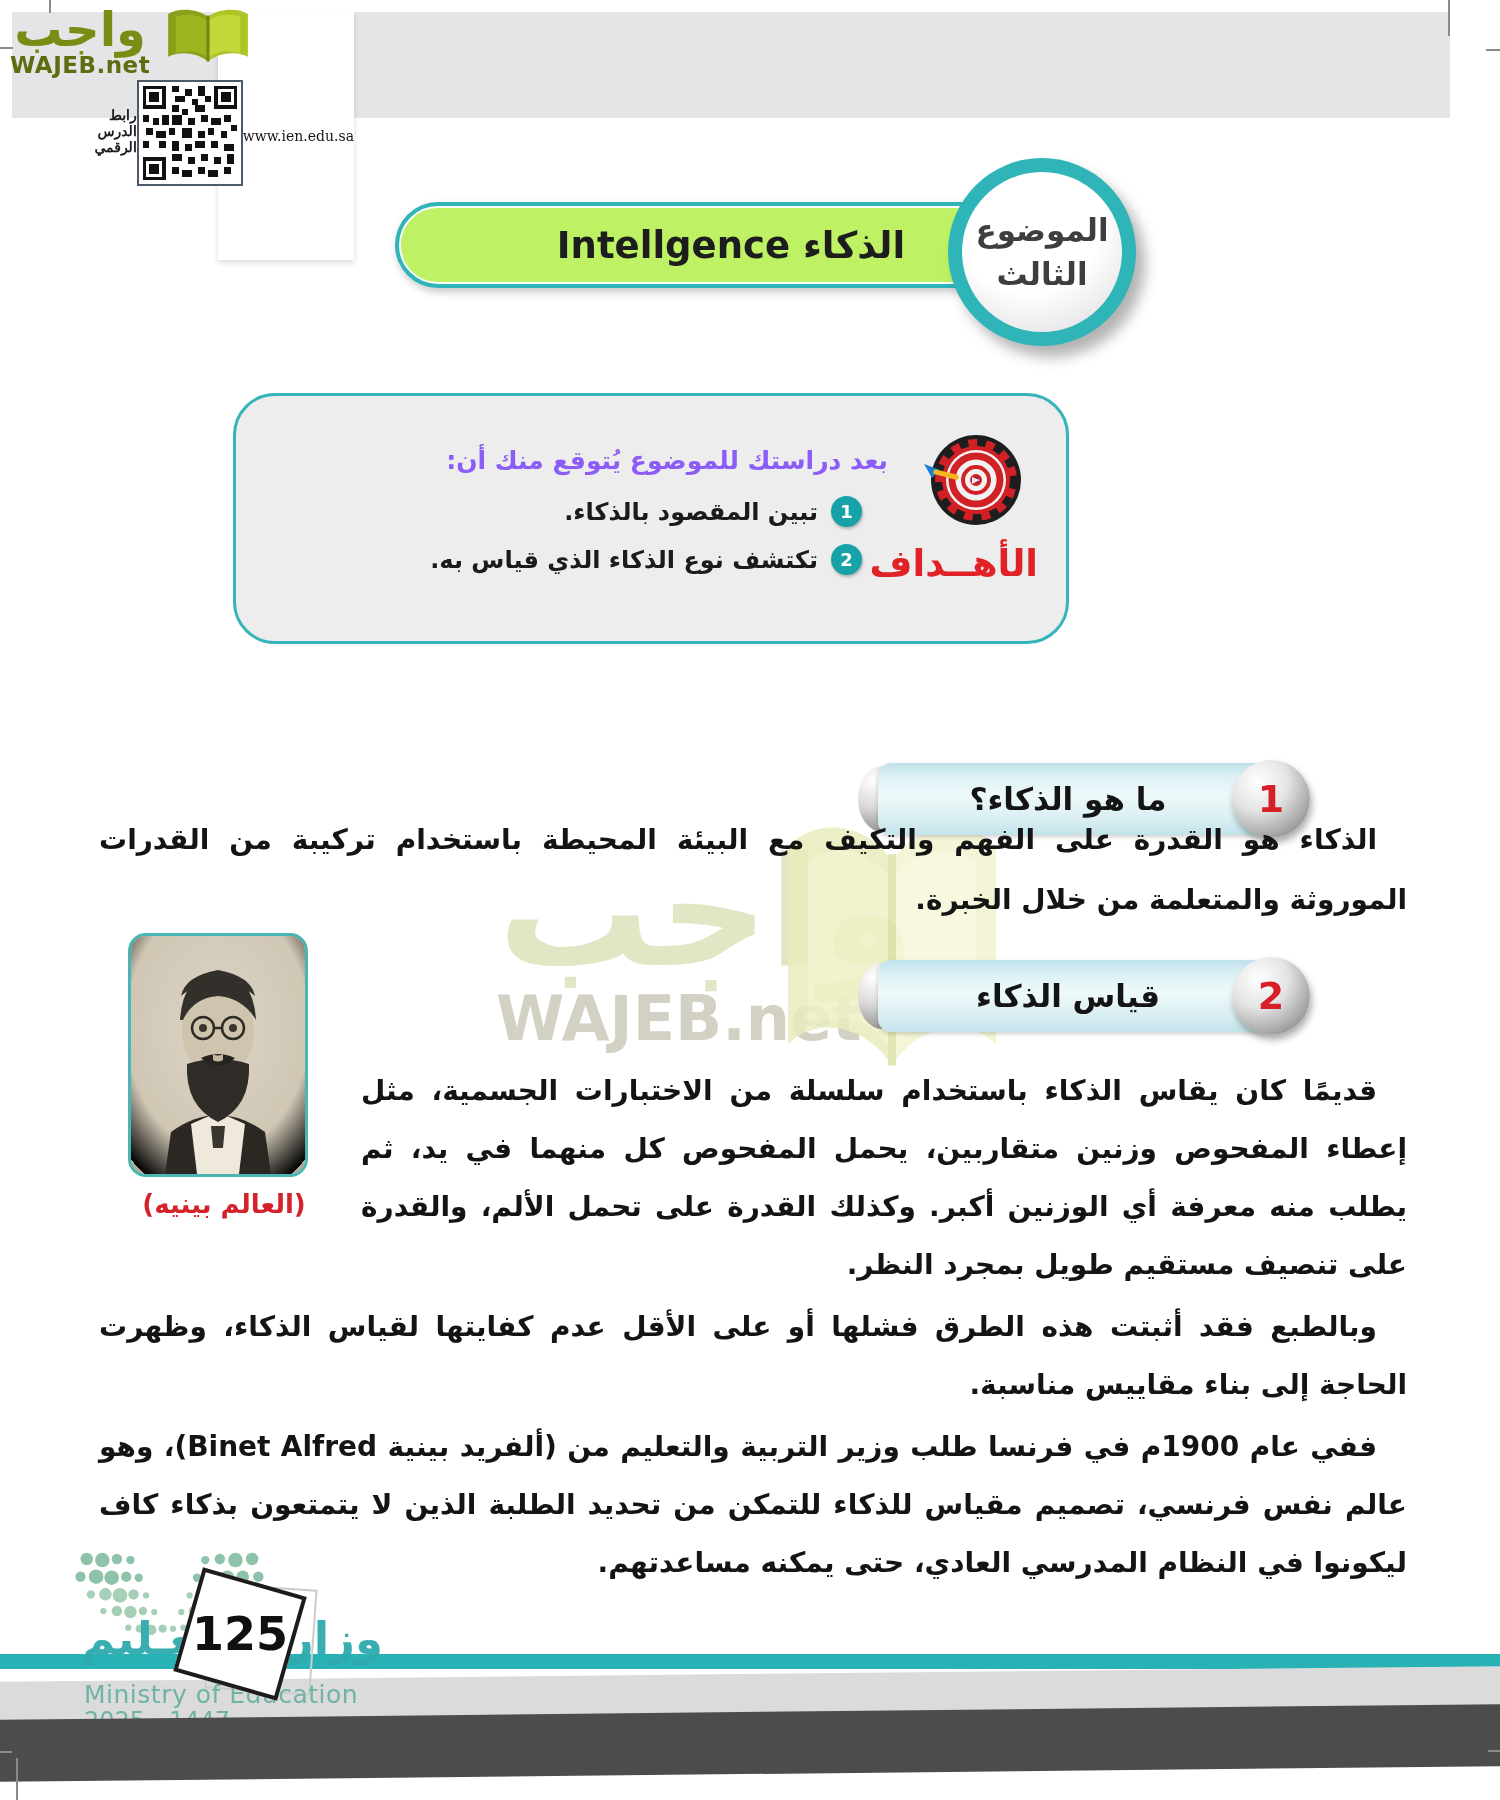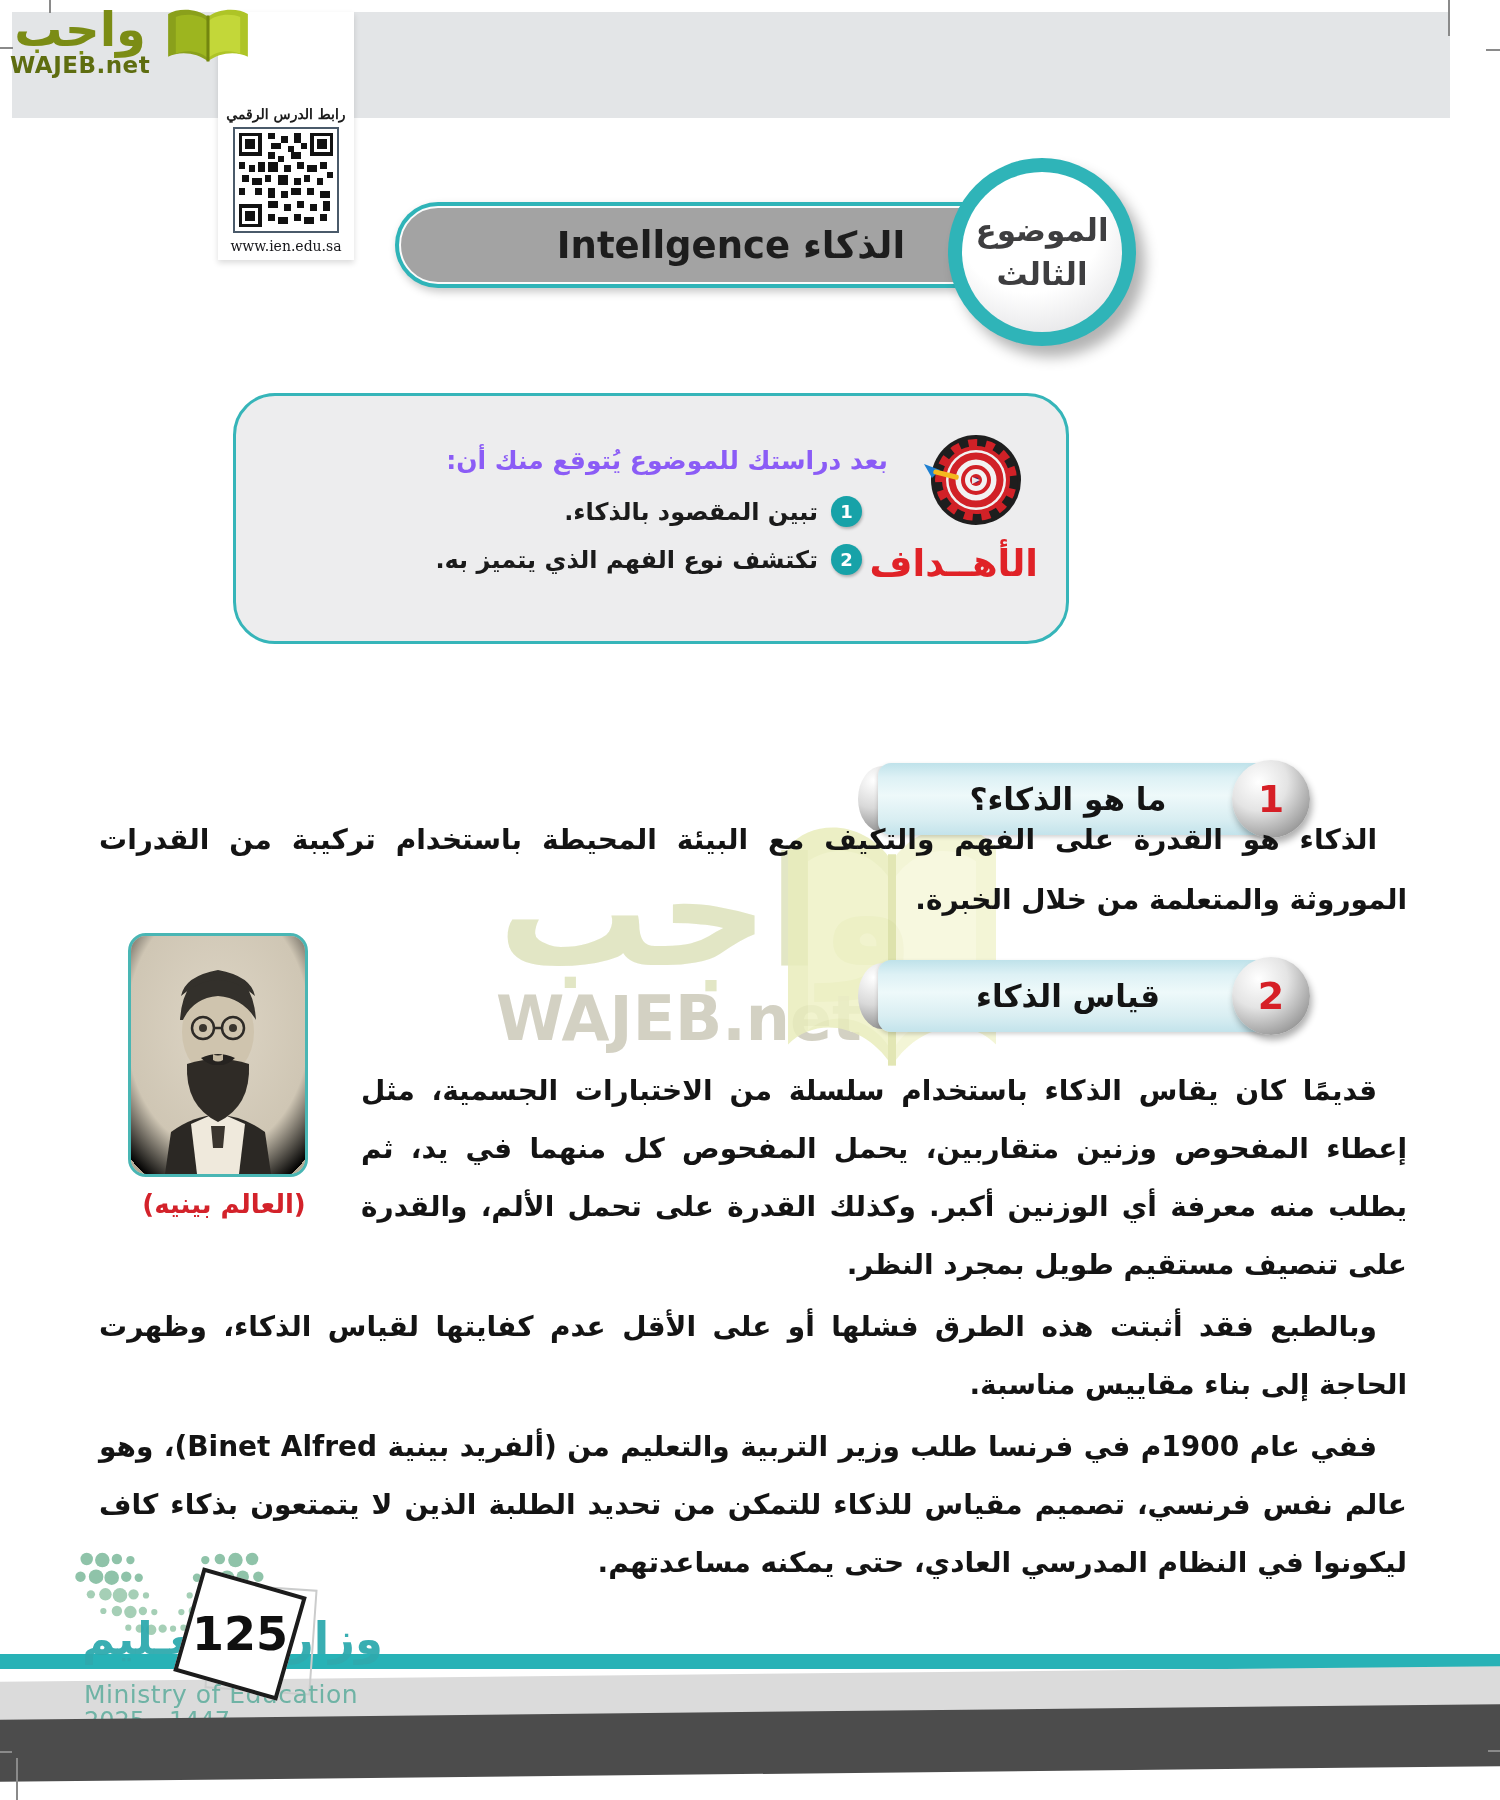--- a/index.html
+++ b/index.html
@@ -9,30 +9,30 @@
   }
   .abs{position:absolute;}
 
   
   .top-band{left:12px;top:12px;width:1438px;height:106px;background:#e3e5e7;}
   .brand{left:10px;top:6px;display:flex;gap:12px;align-items:flex-start;z-index:5;}
   .brand-text{text-align:center;}
   .brand-ar{font-size:48px;font-weight:bold;color:#7b8c15;line-height:46px;}
   .brand-domain{font-size:23px;font-weight:bold;color:#5e6d10;letter-spacing:.5px;}
   .qr-panel{left:218px;top:12px;width:136px;height:248px;background:#fff;
-    box-shadow:0 3px 6px rgba(0,0,0,.14);display:flex;flex-direction:column;
+    box-shadow:0 3px 6px rgba(0,0,0,.14);display:flex;flex-direction:row;
     align-items:center;justify-content:flex-end;padding-bottom:6px;box-sizing:border-box;z-index:4;}
   .qr-title{font-family:"DejaVu Serif",serif;font-size:14px;font-weight:bold;color:#1c1c1c;margin-bottom:5px;direction:rtl;}
   .qr-box{width:106px;height:106px;border:2px solid #4a5a6a;box-sizing:border-box;padding:4px;background:#fff;}
   .qr-url{font-family:"DejaVu Serif",serif;font-size:14px;color:#16161a;margin-top:5px;}
 
   
   .title-pill{left:395px;top:202px;width:672px;height:86px;background:#2fb4b8;
     border-radius:48px;box-shadow:2px 4px 8px rgba(0,0,0,.22);z-index:2;}
-  .title-pill-inner{position:absolute;inset:4px;background:#a3a3a3;border:2px solid #fbfbfb;
+  .title-pill-inner{position:absolute;inset:4px;background:#bef264;border:2px solid #fbfbfb;
     border-radius:44px;display:flex;align-items:center;justify-content:center;
     font-size:37px;font-weight:bold;color:#1d1d1d;direction:rtl;}
   .topic-circle{left:948px;top:158px;width:188px;height:188px;border-radius:50%;
     background:#2fb4b8;box-shadow:9px 11px 14px rgba(0,0,0,.30);z-index:3;}
   .topic-inner{position:absolute;inset:14px;border-radius:50%;
     background:radial-gradient(circle at 42% 30%, #ffffff 50%, #e4e4e6 85%, #d6d6d8);
     display:flex;flex-direction:column;align-items:center;justify-content:center;
     font-size:31px;font-weight:bold;color:#3e3e40;line-height:44px;direction:rtl;}
 
   
@@ -227,21 +227,21 @@
   </span>
   <div class="obj-label">الأهــداف</div>
   <div class="obj-intro">بعد دراستك للموضوع يُتوقع منك أن:</div>
   <div class="obj-items">
     <div class="obj-item">
       <span class="obj-num">1</span>
       <span>تبين المقصود بالذكاء.</span>
     </div>
     <div class="obj-item">
       <span class="obj-num">2</span>
-      <span>تكتشف نوع الفهم الذي يتميز به.</span>
+      <span>تكتشف نوع الذكاء الذي قياس به.</span>
     </div>
   </div>
 </div>
 
 <div class="abs wm wm-ar">واجب</div>
 <div class="abs wm wm-domain">WAJEB.net</div>
 <span class="abs wm wm-book">
   <svg width="240" height="310" viewBox="0 0 120 88" preserveAspectRatio="none">
     <path d="M60 14 C46 2 20 2 8 10 L8 66 C22 58 46 60 60 72 Z" fill="#e9edbc"></path>
     <path d="M60 14 C74 2 100 2 112 10 L112 66 C98 58 74 60 60 72 Z" fill="#f2f4cf"></path>

